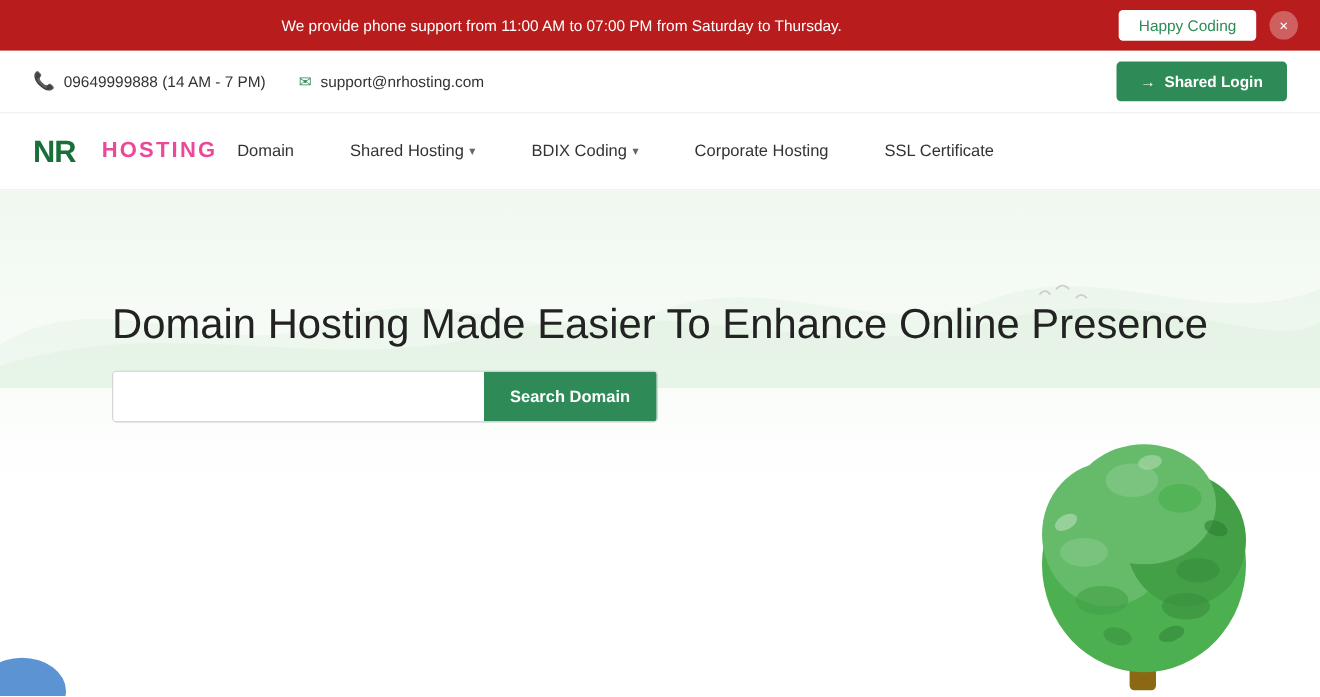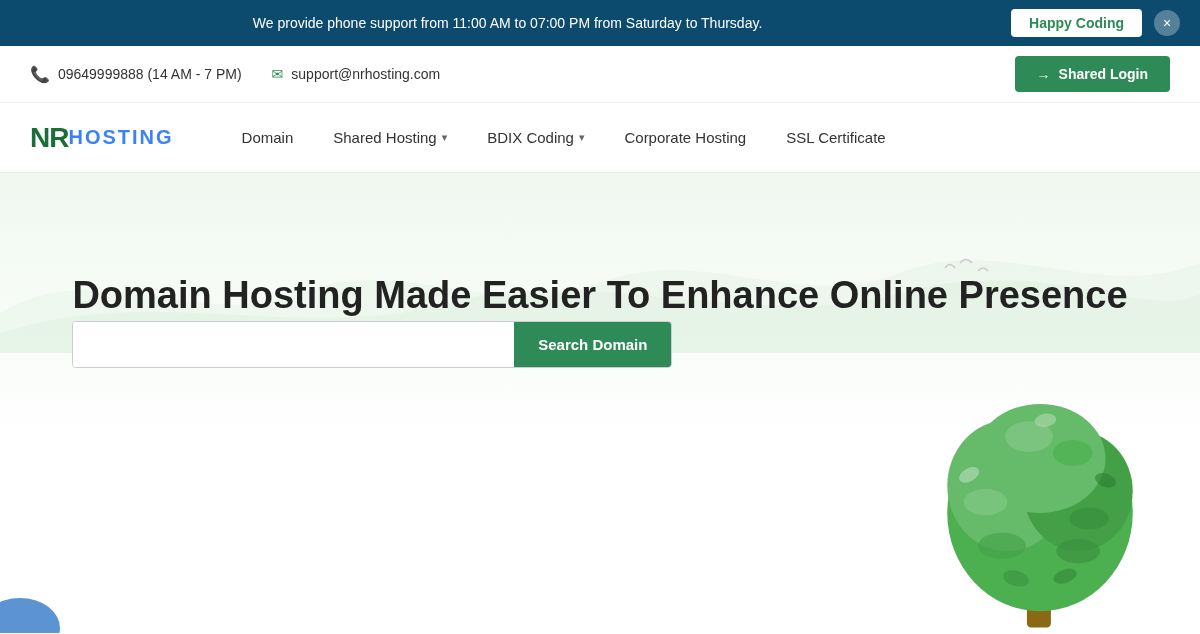--- a/index.html
+++ b/index.html
@@ -10,21 +10,21 @@
 
     body {
       font-family: 'Segoe UI', Arial, sans-serif;
       width: 1200px;
       overflow-x: hidden;
       background: #fff;
     }
 
     
     .top-banner {
-      background-color: #0c4a6e;
+      background-color: #b91c1c;
       color: #fff;
       display: flex;
       align-items: center;
       justify-content: center;
       padding: 8px 20px;
       font-size: 14px;
       position: relative;
       min-height: 46px;
     }
 
@@ -33,21 +33,21 @@
       text-align: center;
     }
 
     .top-banner .happy-coding-btn {
       background: #fff;
       color: #2e8b57;
       border: none;
       padding: 6px 18px;
       border-radius: 4px;
       font-size: 14px;
-      font-weight: 700;
+      font-weight: 400;
       cursor: pointer;
       white-space: nowrap;
       margin-left: 16px;
     }
 
     .top-banner .close-btn {
       background: rgba(255,255,255,0.3);
       border: none;
       color: #fff;
       width: 26px;
@@ -109,44 +109,44 @@
       display: flex;
       align-items: center;
       padding: 0 30px;
       border-bottom: 1px solid #eee;
       min-height: 70px;
     }
 
     .logo {
       display: flex;
       align-items: center;
-      margin-right: 50px;
       text-decoration: none;
+      gap: 24px;
     }
 
     .logo .nr {
       font-size: 28px;
       font-weight: 900;
       color: #1a6e3a;
       letter-spacing: -1px;
     }
 
     .logo .hosting {
       font-size: 20px;
       font-weight: 700;
-      color: #3b82f6;
+      color: #ec4899;
       letter-spacing: 2px;
       text-transform: uppercase;
     }
 
     .nav-menu {
       display: flex;
       align-items: center;
       list-style: none;
-      gap: 4px;
+      gap: 15px;
     }
 
     .nav-menu li {
       position: relative;
     }
 
     .nav-menu li a {
       display: flex;
       align-items: center;
       gap: 5px;
@@ -177,40 +177,40 @@
 
     .hero-content {
       position: relative;
       z-index: 2;
       text-align: center;
       padding: 60px 20px 20px;
     }
 
     .hero-title {
       font-size: 38px;
-      font-weight: 700;
+      font-weight: 400;
       color: #222;
-      margin-bottom: 2px;
+      margin-bottom: 18px;
       line-height: 1.2;
     }
 
     .hero-subtitle {
       font-size: 18px;
       color: #444;
       margin-bottom: 32px;
     }
 
     .hero-subtitle .minimum {
       color: #2e8b57;
       font-weight: 700;
     }
 
     .search-bar {
       display: flex;
-      width: 600px;
+      width: 496px;
       max-width: 90vw;
       border: 1px solid #ccc;
       border-radius: 4px;
       overflow: hidden;
       background: #fff;
     }
 
     .search-bar input {
       flex: 1;
       padding: 14px 16px;

